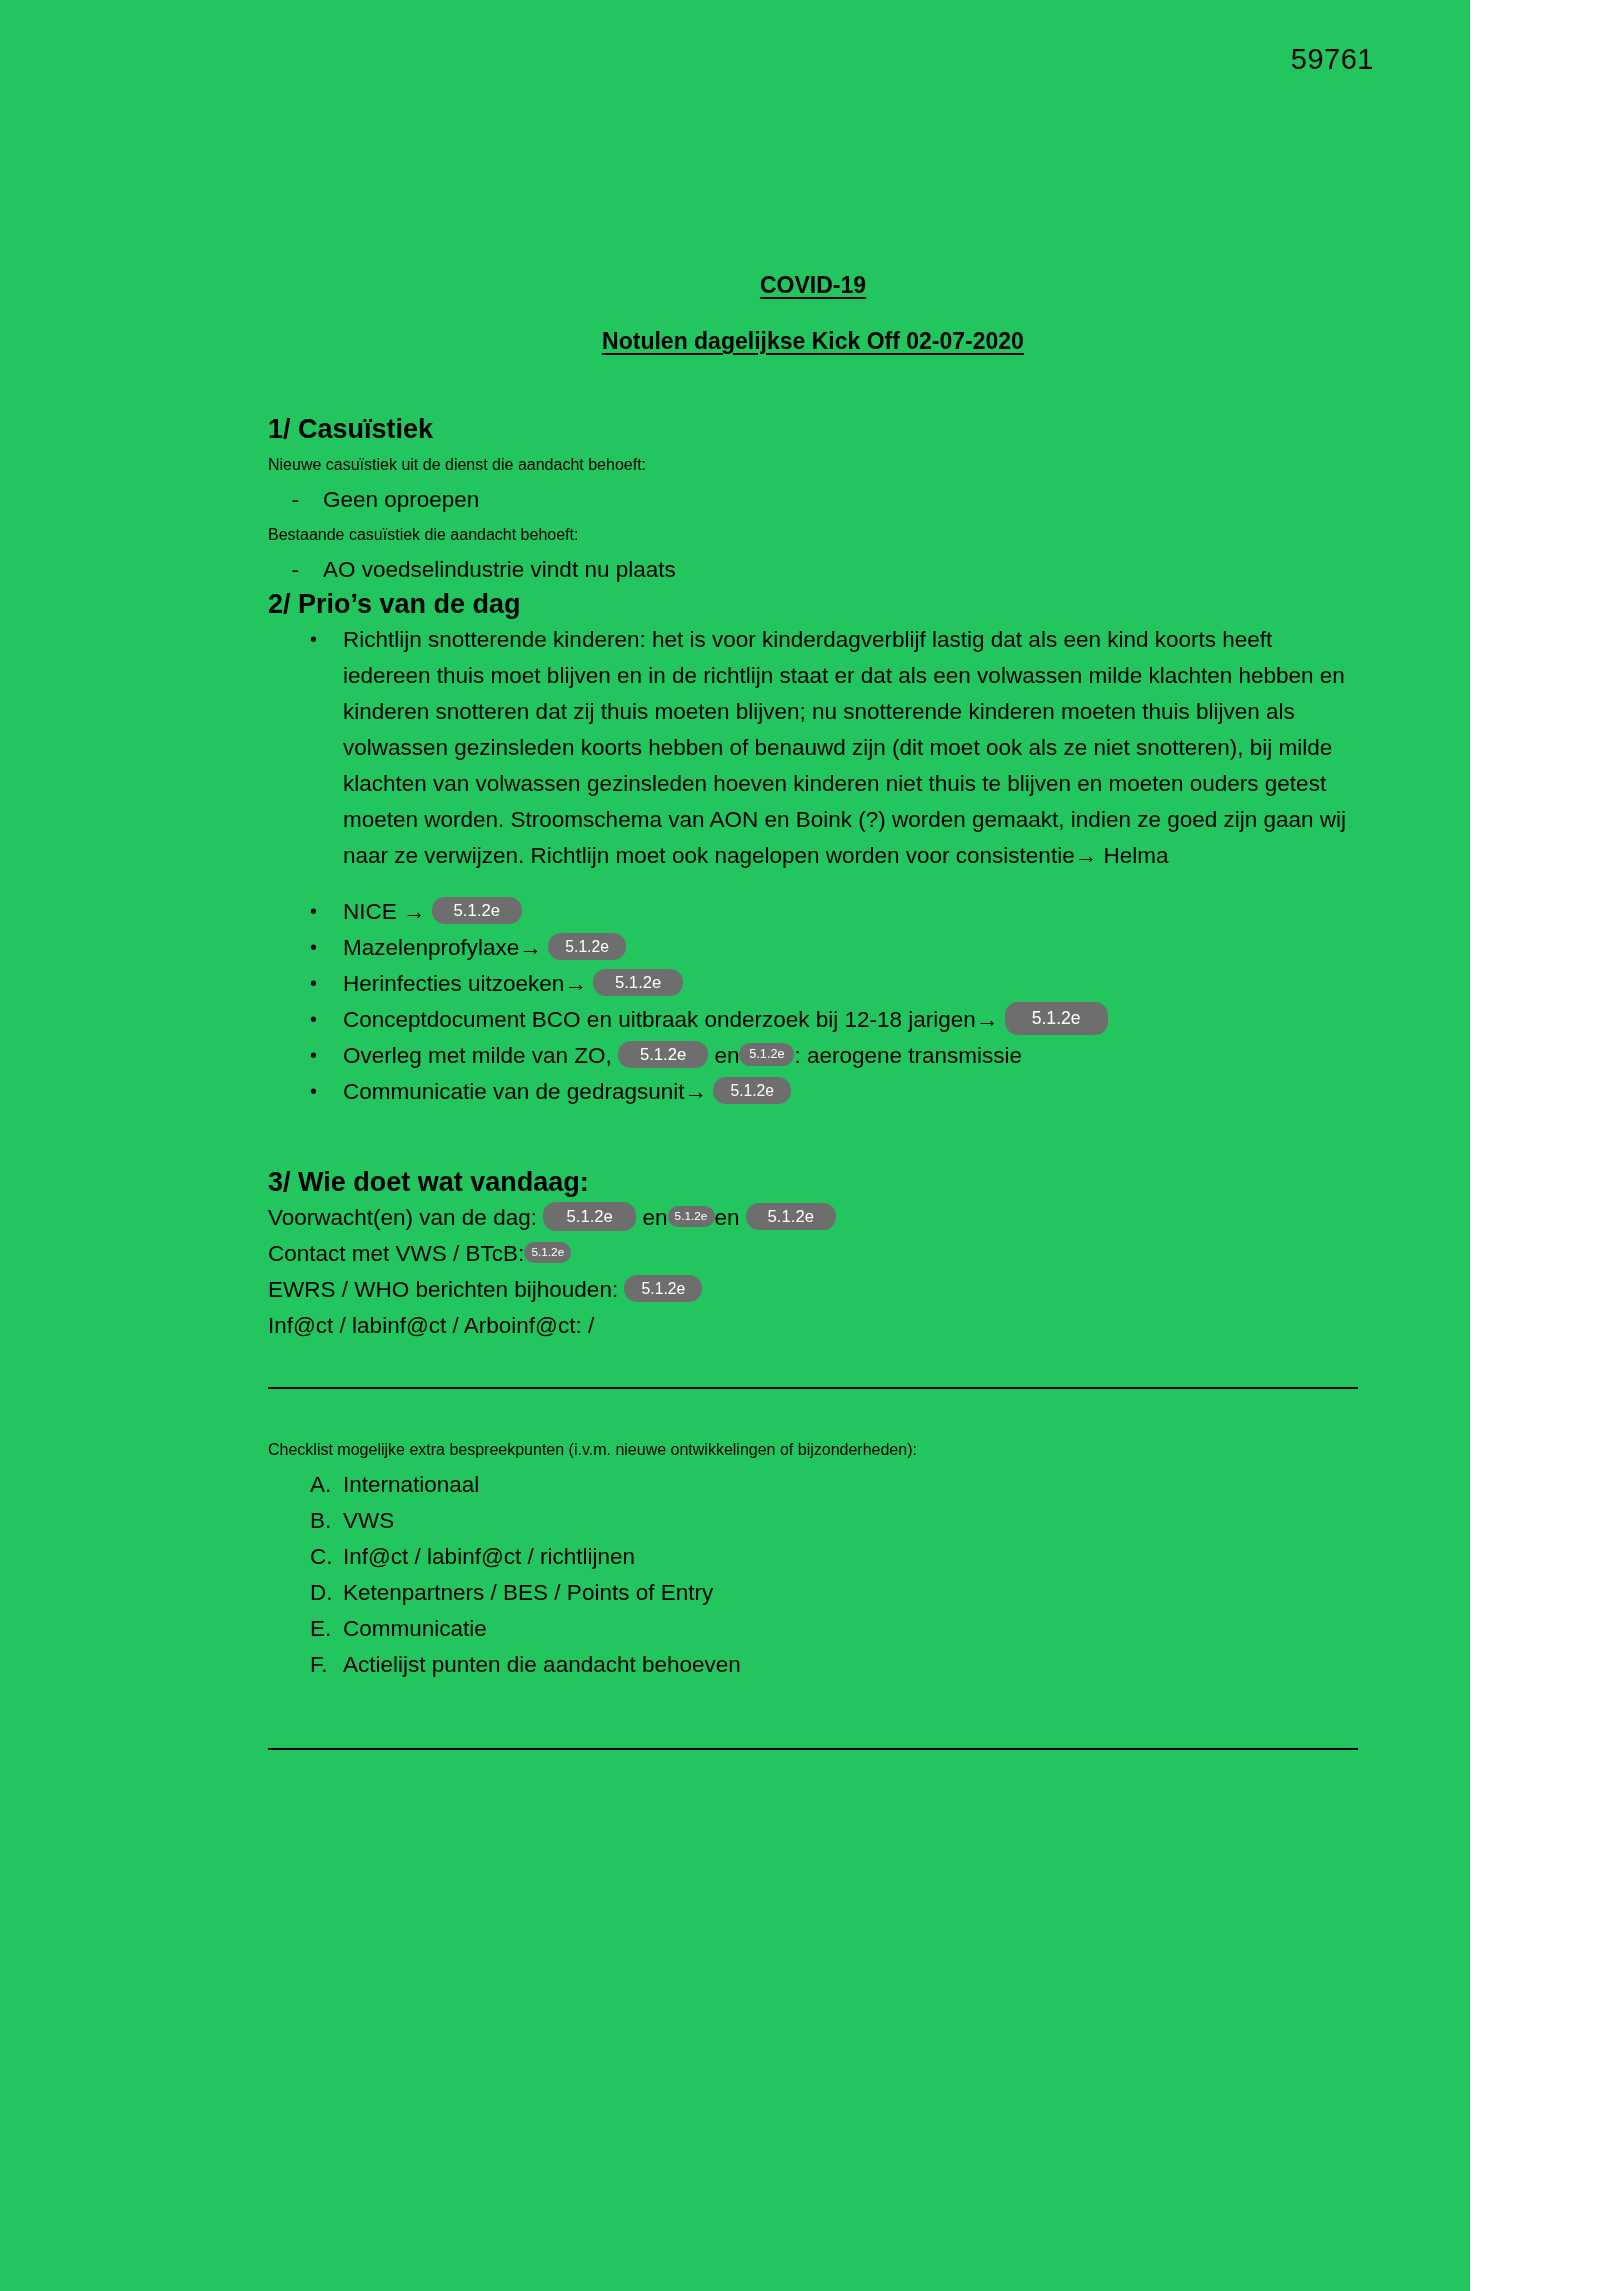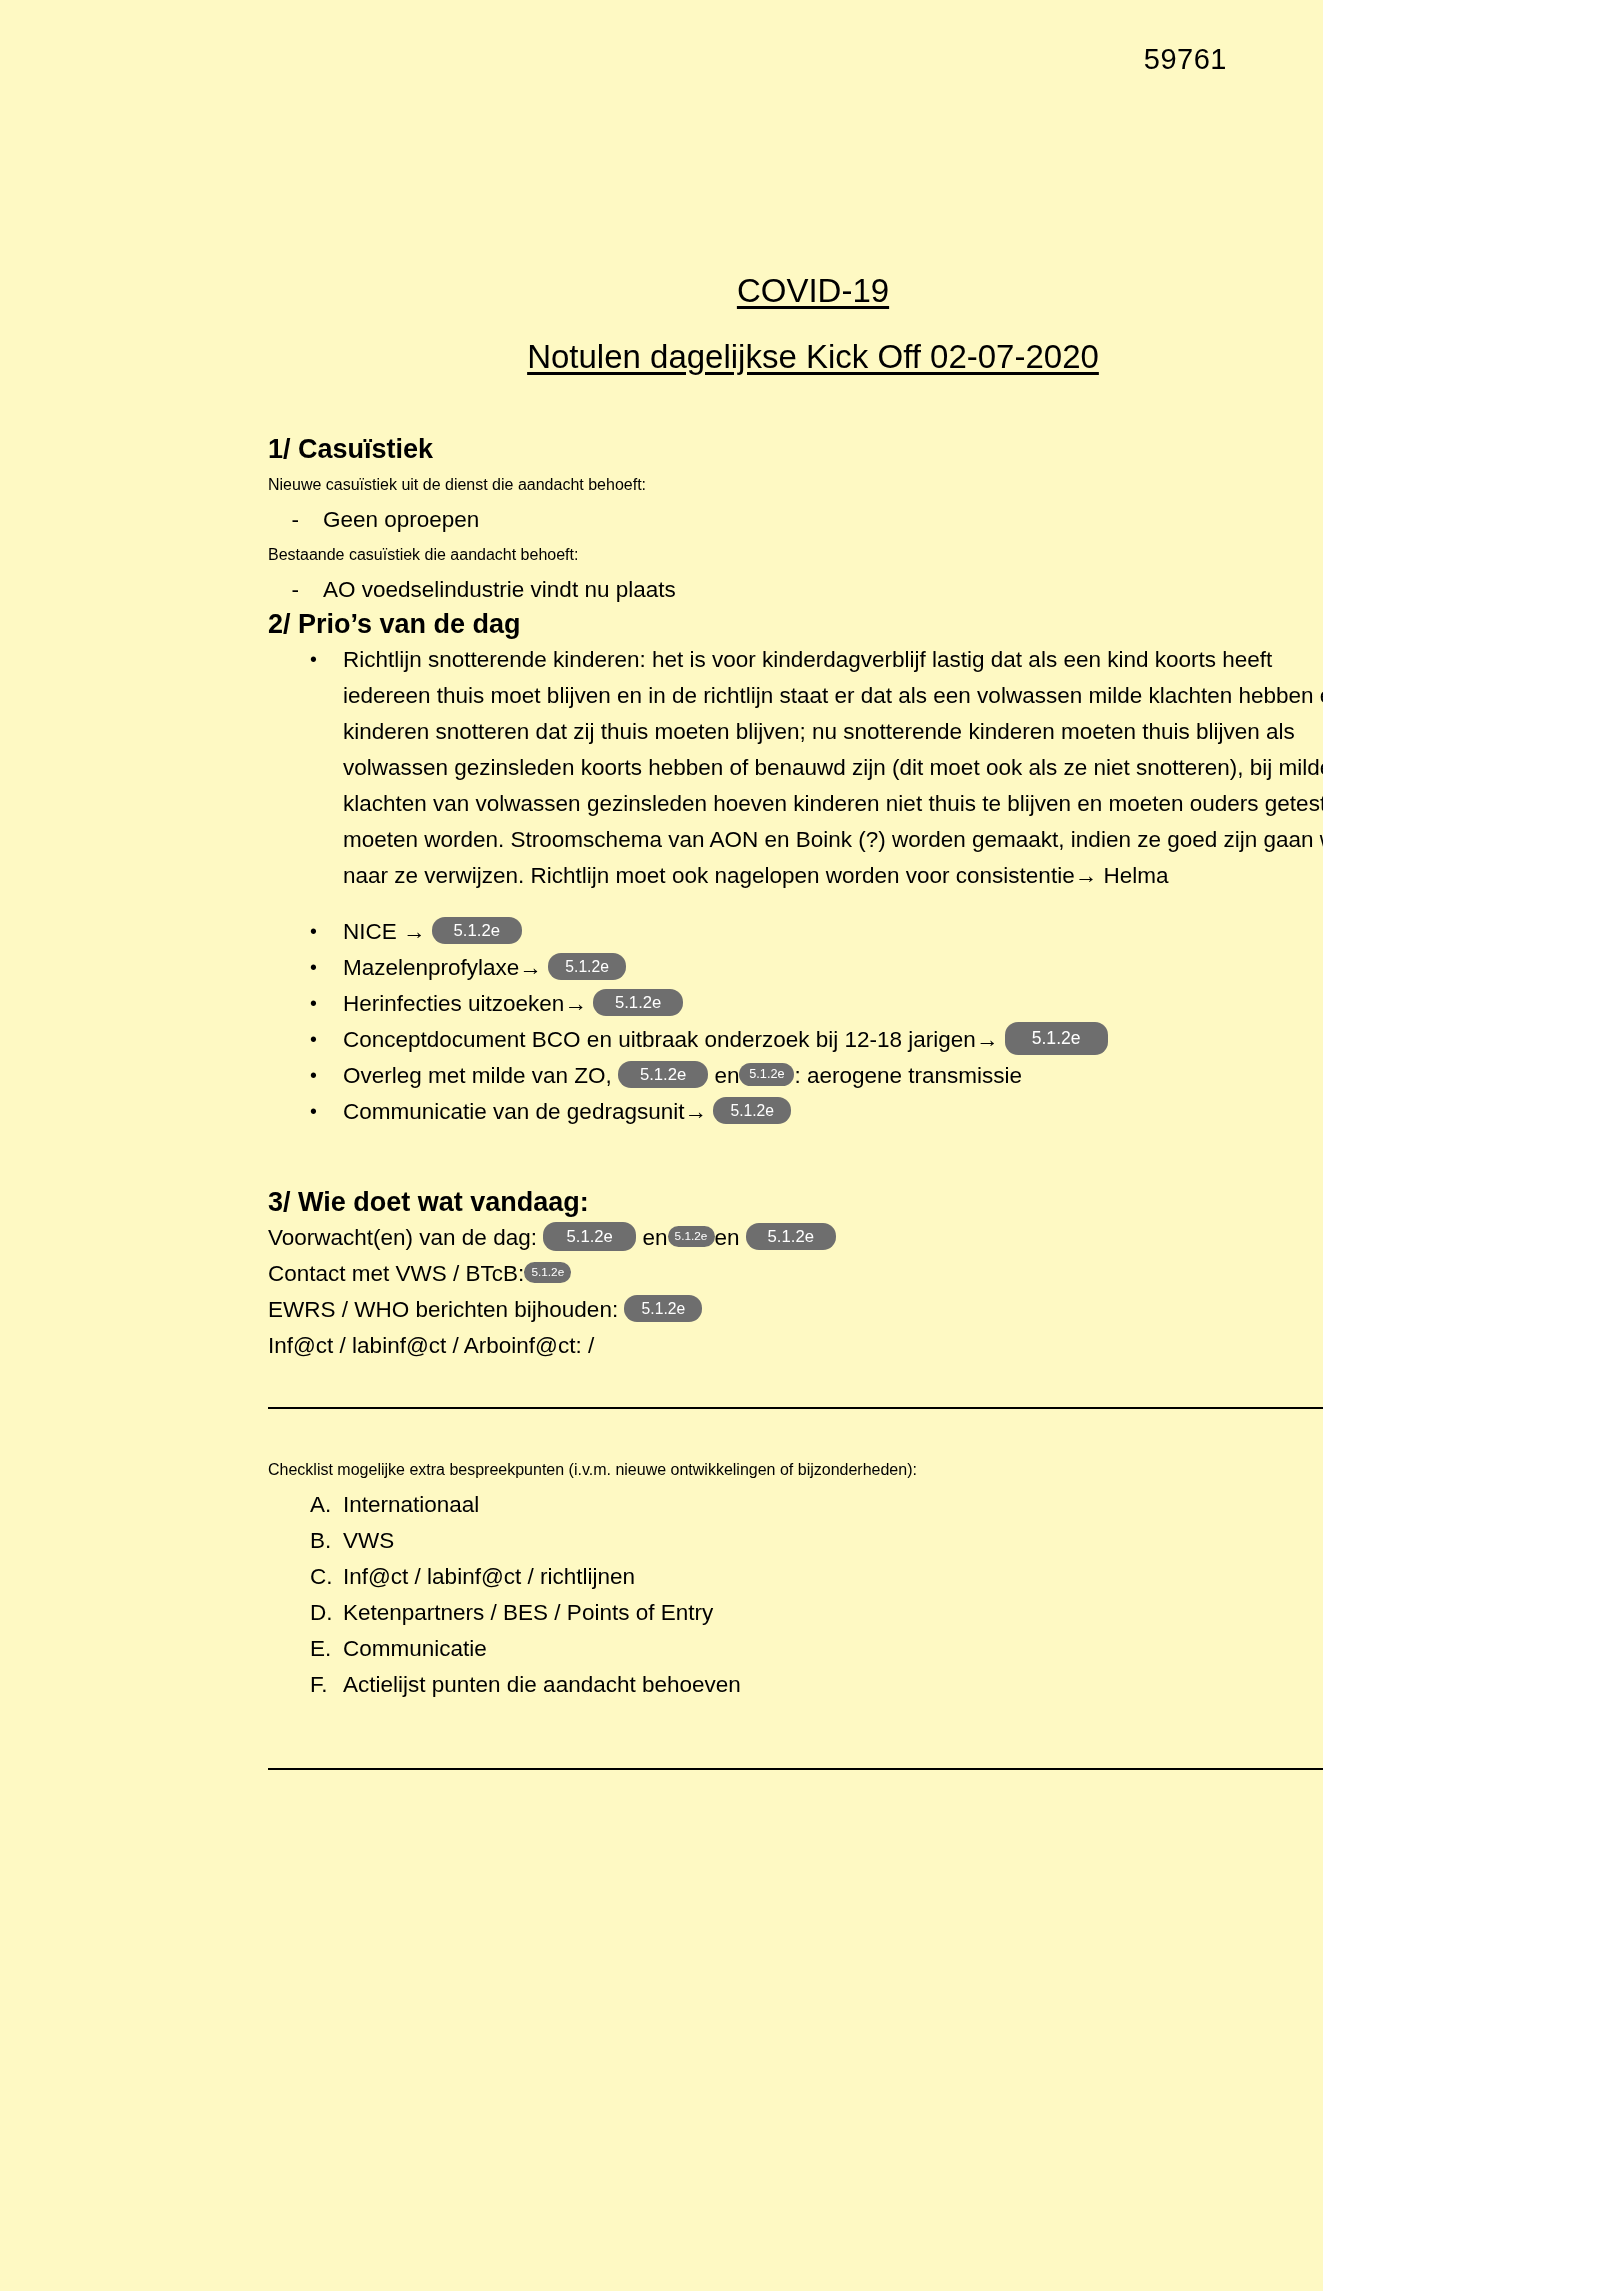--- a/index.html
+++ b/index.html
@@ -6,23 +6,23 @@
     margin: 0;
     padding: 0;
     background: #ffffff;
   }
   body {
     font-family: "Liberation Sans", sans-serif;
     color: #000000;
   }
   .page {
     position: relative;
-    width: 1323px;
+    width: 1470px;
     height: 2292px;
-    background: #fef9c3;
+    background: #22c55e;
     overflow: hidden;
     box-sizing: border-box;
   }
   
   .page-number {
     position: absolute;
     top: 43px;
     right: 96px;
     font-size: 29px;
     letter-spacing: 0.5px;
@@ -31,22 +31,22 @@
   
   .content {
     position: absolute;
     left: 268px;
     top: 274px;
     width: 1090px;
   }
   
   .doc-title {
     text-align: center;
-    font-weight: normal;
-    font-size: 33px;
+    font-weight: bold;
+    font-size: 23px;
     margin: 0;
     padding: 0;
     line-height: 1.0;
   }
   .doc-title span {
     text-decoration: underline;
     text-underline-offset: 3.9px;
   }
   .title-1 { margin-bottom: 33px; }
   .title-2 { margin-bottom: 59px; }

